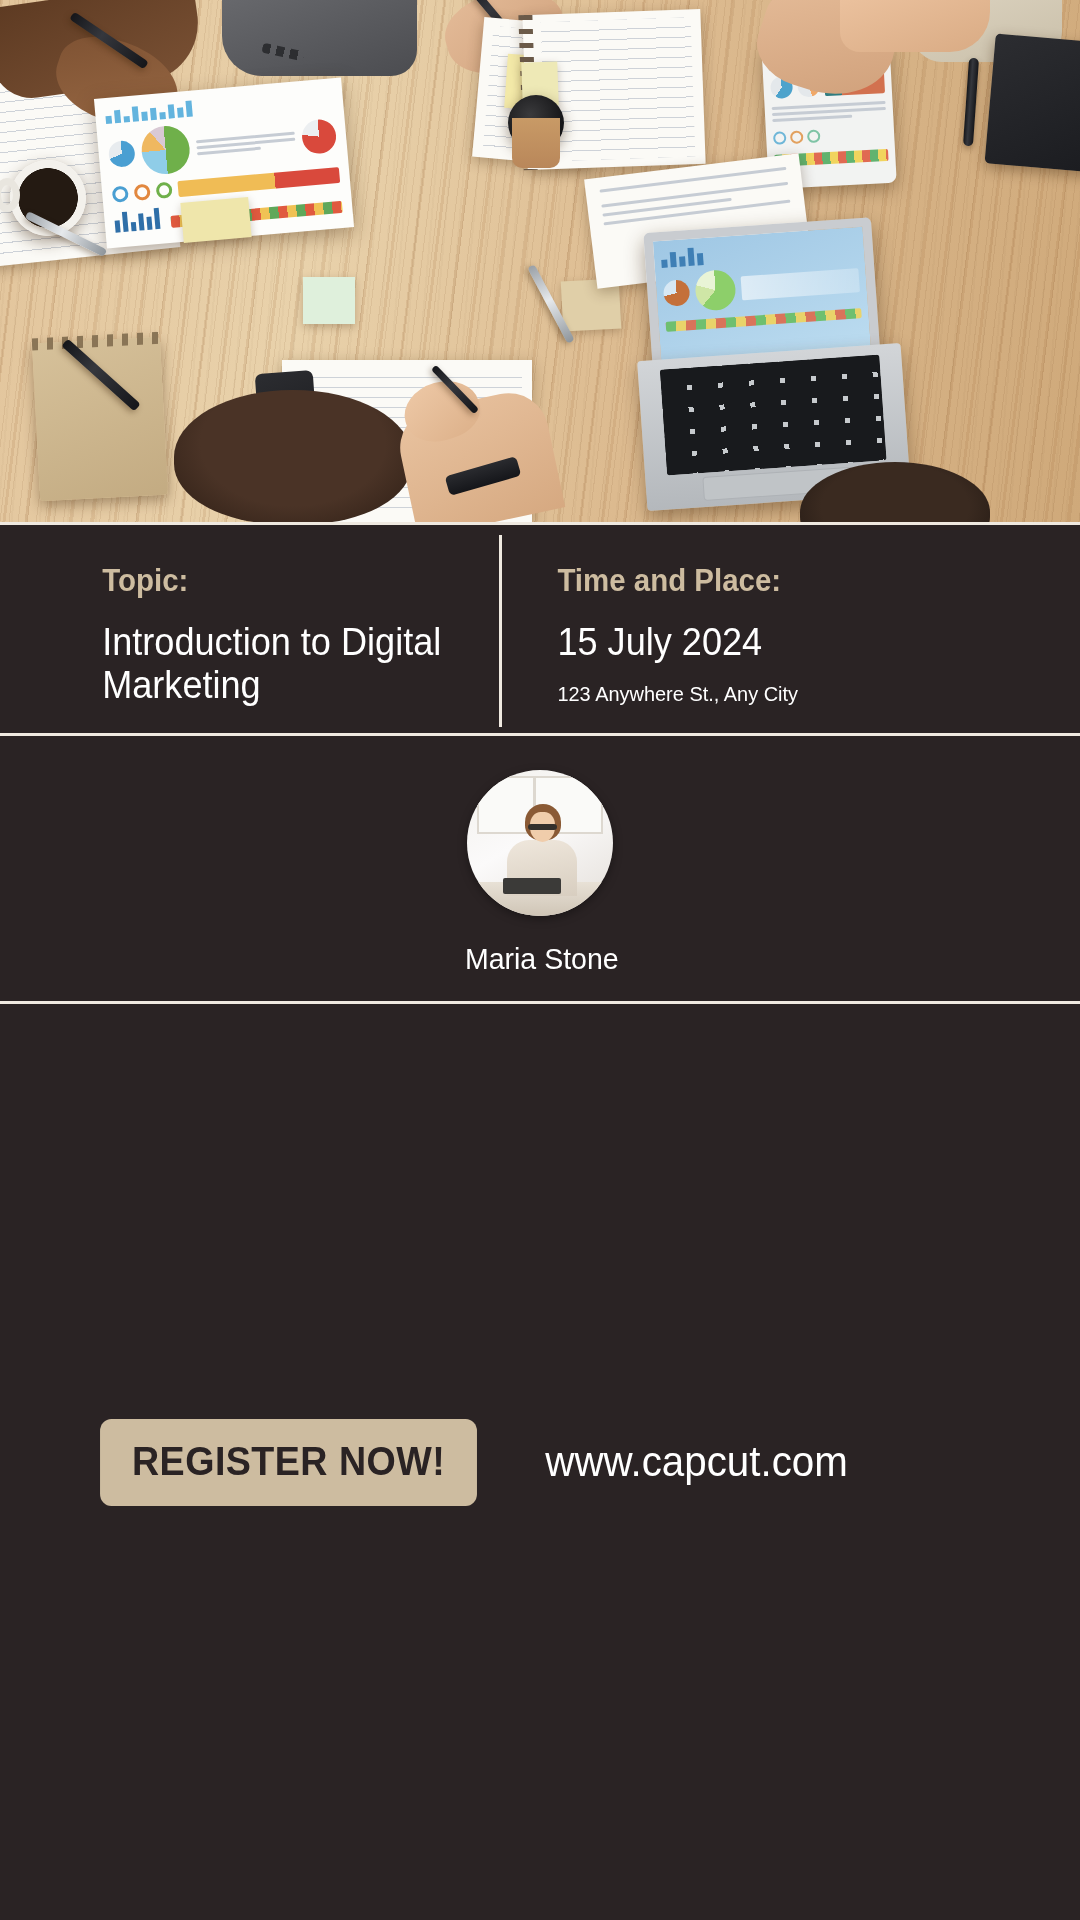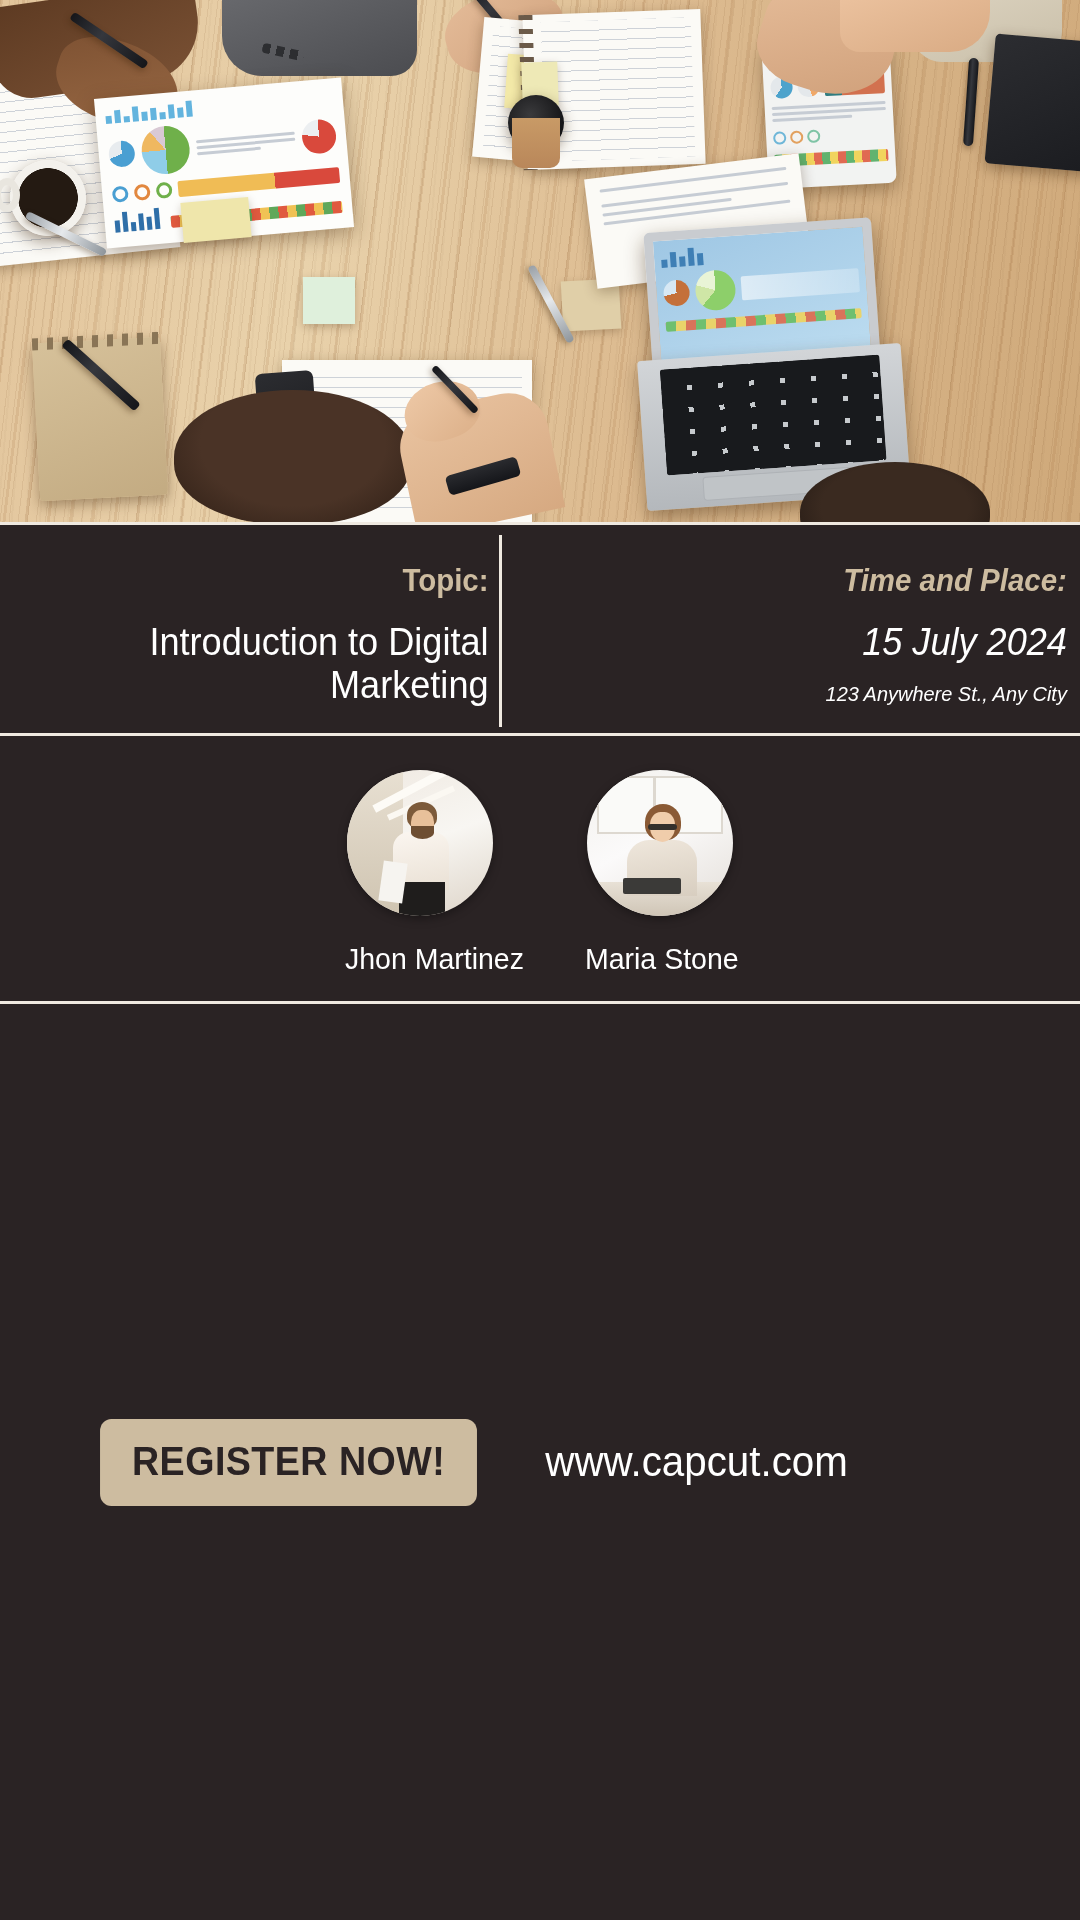--- a/index.html
+++ b/index.html
@@ -67,23 +67,23 @@
     margin:46px auto 0; max-width:640px;
     color:#ffffff; font-size:31px; line-height:1.18; font-weight:400;
     transform:scaleX(.96);
   }
 
   
   .rule { height:3px; background:#efe9e0; width:100%; }
 
   
   .info { display:flex; height:208px; }
-  .info-col { padding:38px 0 0 92px; position:relative;text-align:right; }
+  .info-col { padding:38px 0 0 92px; position:relative; }
   .info-col.left { width:500px; }
-  .info-col.right { width:580px; padding-left:42px;font-style:italic; }
+  .info-col.right { width:580px; padding-left:42px; }
   .vrule { width:3px; background:#efe9e0; margin:10px 0 6px 0; }
   .info-label { color:#cdbca0; font-size:31px; font-weight:700; transform:scaleX(.95); }
   .info-value { color:#fff; font-size:38px; line-height:1.12; margin-top:22px; font-weight:400; transform:scaleX(.95); }
   .info-sub { color:#fff; font-size:21px; margin-top:18px; font-weight:400; transform:scaleX(.95); }
 
   
   .speakers { height:265px; display:flex; justify-content:center; align-items:flex-start; gap:82px; padding-top:34px; }
   .speaker { width:158px; text-align:center; }
   .avatar { width:146px; height:146px; border-radius:50%; margin:0 auto; overflow:hidden; position:relative;
             box-shadow:0 3px 10px rgba(0,0,0,.35); }
@@ -285,34 +285,20 @@
       <div class="info-value">15 July 2024</div>
       <div class="info-sub">123 Anywhere St., Any City</div>
     </div>
   </div>
 
   <div class="rule"></div>
 
   <div class="speakers">
 
 
-    <div class="speaker">
-      <div class="avatar av2">
-        <div class="fig" style="left:0;top:0;width:56px;height:146px;background:linear-gradient(180deg,#e8e0d2,#cfc4b1);"></div>
-        <div class="fig" style="left:22px;top:14px;width:90px;height:8px;background:#fdfbf6;transform:rotate(-28deg);"></div>
-        <div class="fig" style="left:38px;top:30px;width:72px;height:6px;background:#fbf8f2;transform:rotate(-24deg);"></div>
-        <div class="fig" style="left:46px;top:62px;width:56px;height:58px;background:linear-gradient(170deg,#fbf6f0,#e9e0d4);border-radius:16px 16px 0 0;"></div>
-        <div class="fig" style="left:52px;top:112px;width:46px;height:36px;background:#1f1d1c;"></div>
-        <div class="fig" style="left:60px;top:32px;width:30px;height:26px;background:#7c5a3a;border-radius:50% 50% 35% 35%;"></div>
-        <div class="fig" style="left:64px;top:40px;width:23px;height:28px;background:#e8c09a;border-radius:46% 46% 54% 54%;"></div>
-        <div class="fig" style="left:64px;top:56px;width:23px;height:13px;background:#6e4e32;border-radius:0 0 50% 50%;"></div>
-        <div class="fig" style="left:34px;top:92px;width:24px;height:40px;background:#f6f4f0;transform:rotate(8deg);"></div>
-      </div>
-      <div class="sp-name">Jhon Martinez</div>
-    </div>
 
     <div class="speaker">
       <div class="avatar av3">
         <div class="fig" style="left:10px;top:6px;width:126px;height:58px;background:#fafaf8;border:2px solid #ddd8d0;"></div>
         <div class="fig" style="left:66px;top:6px;width:3px;height:58px;background:#ddd8d0;"></div>
         <div class="fig" style="left:0;top:112px;width:146px;height:34px;background:linear-gradient(180deg,#e8e1d6,#cfc5b6);"></div>
         <div class="fig" style="left:40px;top:70px;width:70px;height:56px;background:linear-gradient(170deg,#efe7dc,#d8cec0);border-radius:22px 22px 0 0;"></div>
         <div class="fig" style="left:58px;top:34px;width:36px;height:36px;background:#8a5a35;border-radius:50% 50% 40% 40%;"></div>
         <div class="fig" style="left:63px;top:42px;width:25px;height:30px;background:#f0cdab;border-radius:46% 46% 54% 54%;"></div>
         <div class="fig" style="left:61px;top:54px;width:29px;height:6px;background:#33302c;border-radius:3px;"></div>

